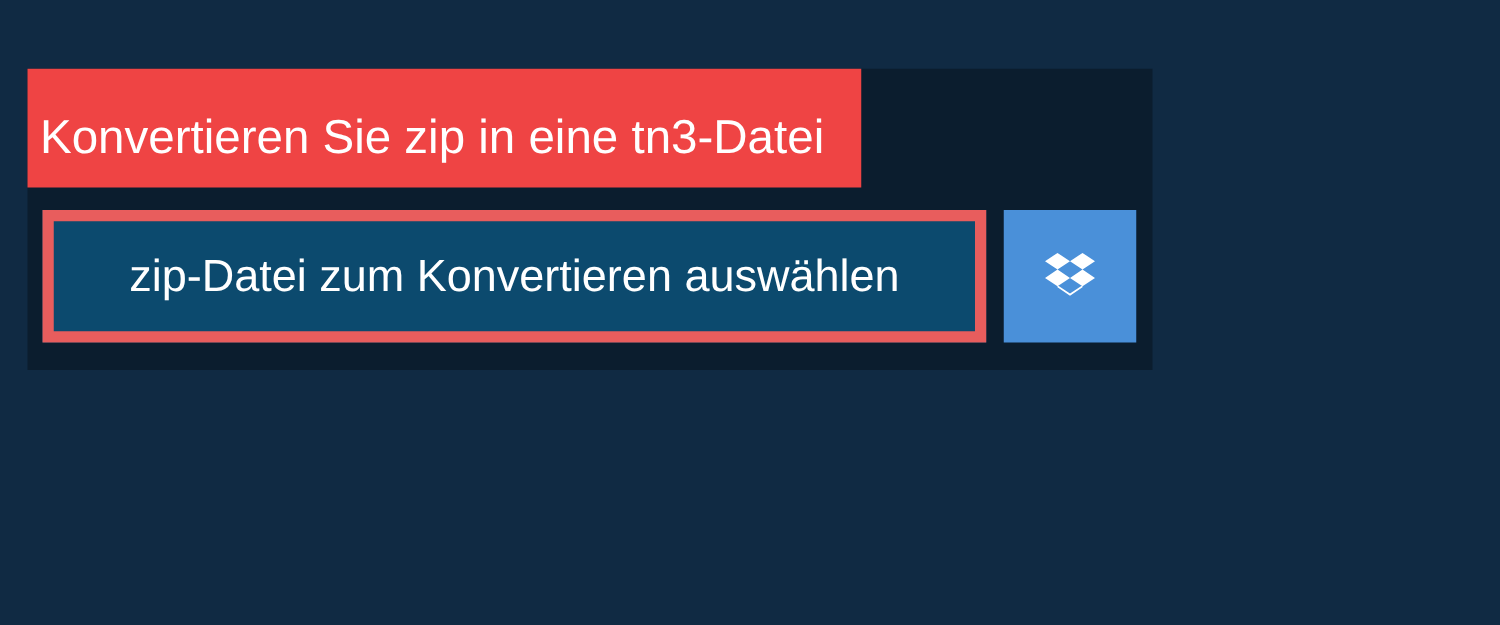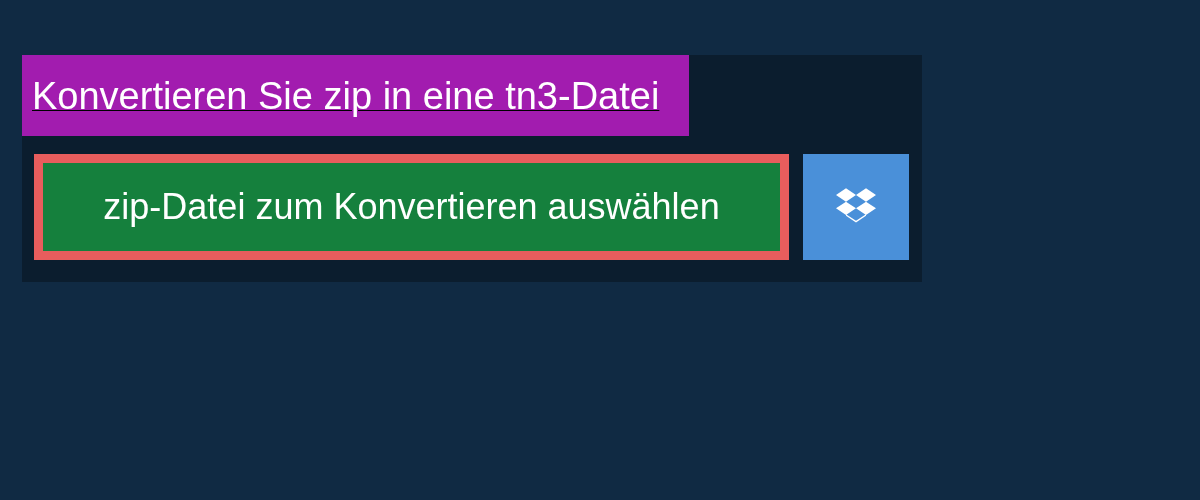--- a/index.html
+++ b/index.html
@@ -16,39 +16,38 @@
     }
     .panel {
       position: absolute;
       left: 22px;
       top: 55px;
       width: 900px;
       background-color: #0b1d2e;
     }
     .title-bar {
       display: inline-block;
-      background-color: #a21caf;
-      padding: 20px 30px 18px 10px;
-      text-decoration: underline;
+      background-color: #ef4444;
+      padding: 34px 30px 18px 10px;
     }
     .title-text {
       color: #ffffff;
       font-size: 38px;
       font-weight: 400;
     }
     .button-row {
       display: flex;
       padding: 18px 12px 22px 12px;
       gap: 14px;
       align-items: stretch;
     }
     .select-button {
       flex: 0 0 auto;
       width: 755px;
-      background-color: #15803d;
+      background-color: #0c4a6e;
       border: 9px solid #e85d5d;
       display: flex;
       align-items: center;
       justify-content: center;
       height: 106px;
       cursor: pointer;
     }
     .select-button-text {
       color: #ffffff;
       font-size: 36px;

